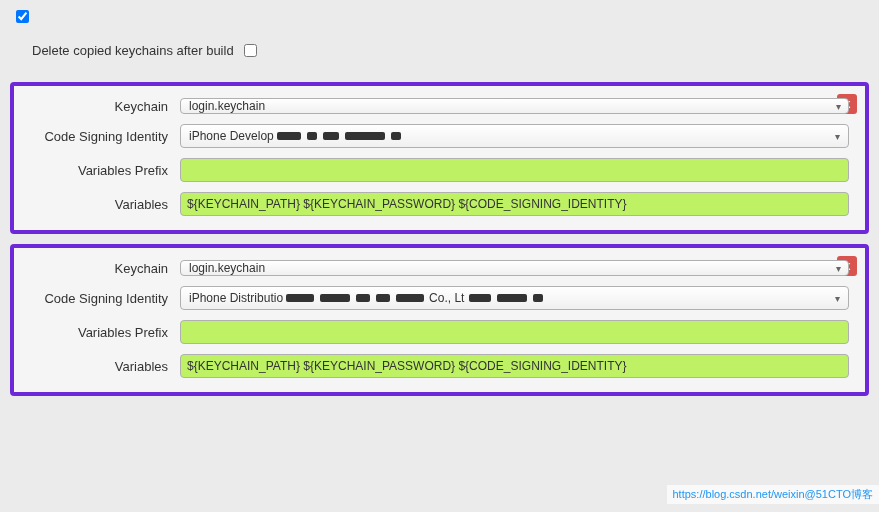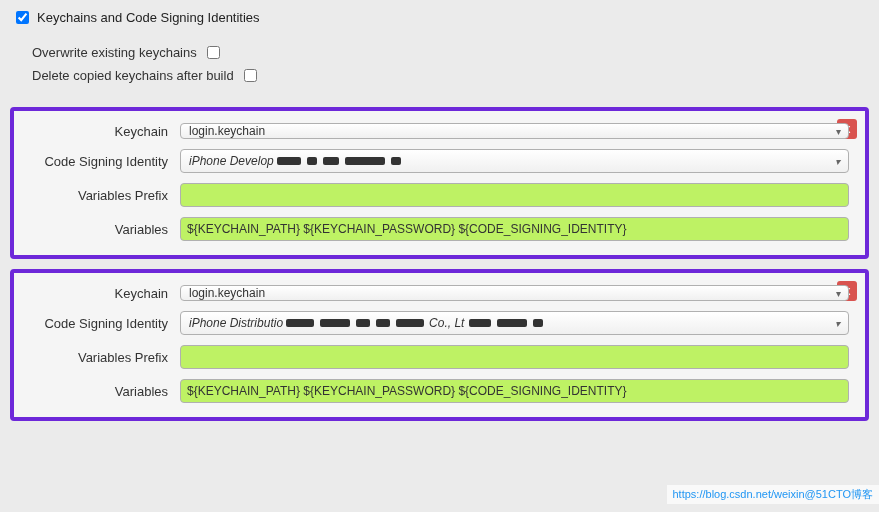--- a/index.html
+++ b/index.html
@@ -153,21 +153,20 @@
       border-radius: 4px;
       background: linear-gradient(to bottom, #ffffff, #f0f0f0);
       padding: 0 24px 0 8px;
       font-size: 12px;
       color: #333;
       display: flex;
       align-items: center;
       position: relative;
       overflow: hidden;
       white-space: nowrap;
-      font-style: italic;
     }
 
     .identity-text {
       font-size: 12px;
       color: #333;
     }
 
     .identity-redacted {
       display: inline-block;
       background: #333;
@@ -196,29 +195,24 @@
       background: rgba(255,255,255,0.7);
       padding: 2px 6px;
     }
   </style>
 </head>
 <body>
 
 <div class="top-section">
   <div class="checkbox-row">
     <input type="checkbox" id="main-checkbox" checked="" style="">
-    <label for="main-checkbox">Keychains and Code Signing Identities</label>
   </div>
 </div>
 
 <div class="options-section">
-  <div class="option-row">
-    <label>Overwrite existing keychains</label>
-    <input type="checkbox" style="">
-  </div>
   <div class="option-row">
     <label>Delete copied keychains after build</label>
     <input type="checkbox" style="">
   </div>
 </div>
 
 <div class="card">
   <button class="close-btn">x</button>
 
   <div class="form-row">

